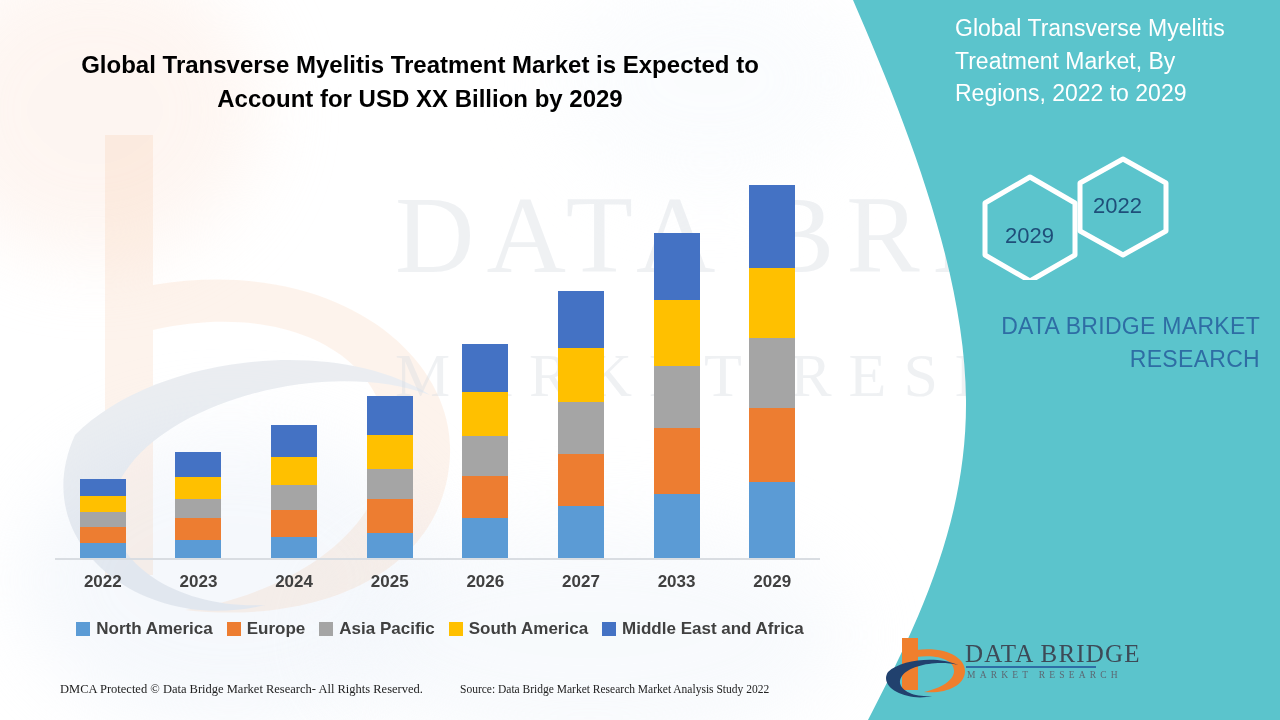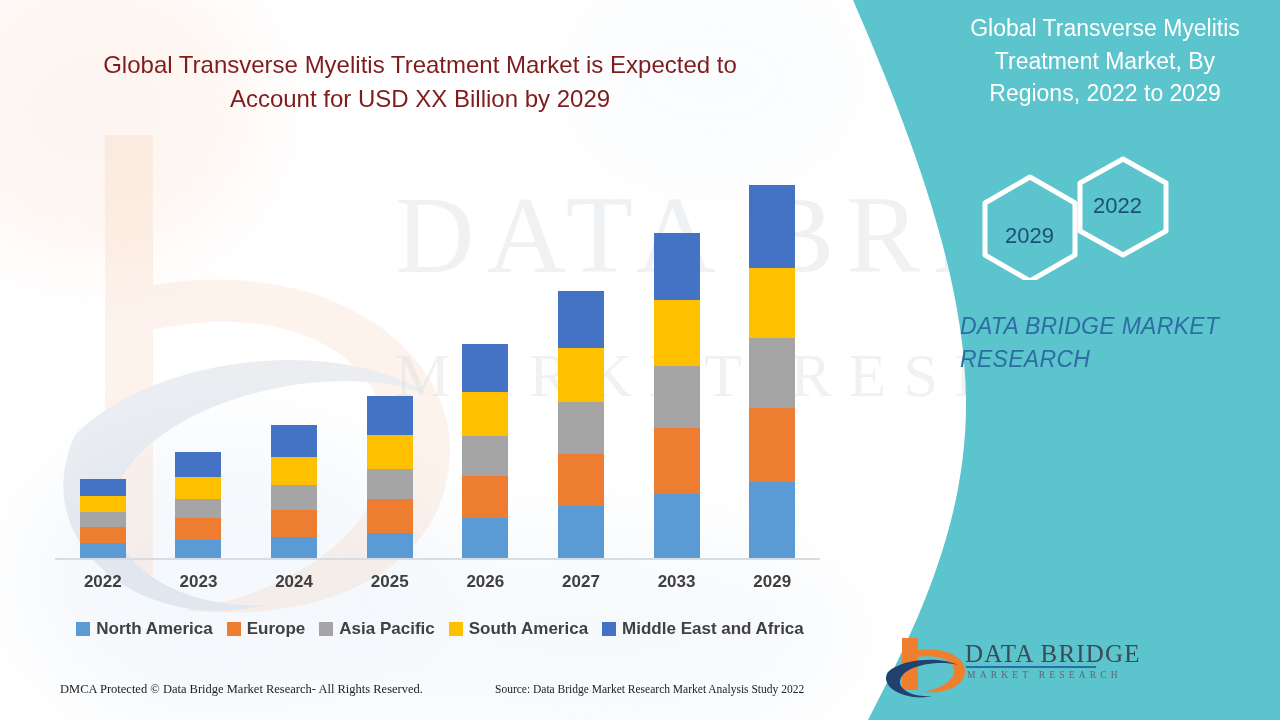--- a/index.html
+++ b/index.html
@@ -25,22 +25,22 @@
     position:absolute;left:395px;top:150px;width:470px;
     font-size:110px;letter-spacing:12px;color:#d8dde3;opacity:.40;
     font-family:"Liberation Serif", serif;line-height:1.55;
     pointer-events:none;white-space:nowrap;
   }
   .wm-text .l2{font-size:62px;letter-spacing:17px;display:block;margin-top:6px;}
 
   
   .chart-title{
     position:absolute;left:70px;top:48px;width:700px;
-    text-align:center;color:#7f1d1d;font-size:24px;line-height:1.42;
-    font-weight:400;
+    text-align:center;color:#000000;font-size:24px;line-height:1.42;
+    font-weight:700;
   }
   .axis-line{position:absolute;left:55px;top:558px;width:765px;height:2px;background:#d9dde2;}
 
   .bars{position:absolute;left:55px;top:150px;width:765px;height:408px;
         display:flex;align-items:flex-end;justify-content:space-around;}
   .bar-col{width:95px;display:flex;flex-direction:column;justify-content:flex-end;align-items:center;height:100%;}
   .bar{width:46px;display:flex;flex-direction:column;}
   .seg{width:100%;}
 
   
@@ -53,37 +53,37 @@
           display:flex;align-items:center;justify-content:center;gap:14px;}
   .lg-item{display:flex;align-items:center;gap:6px;}
   .lg-swatch{width:14px;height:14px;display:block;flex:0 0 auto;}
   .lg-text{color:#404040;font-size:17px;font-weight:bold;white-space:nowrap;}
 
   
   .footer{position:absolute;left:0;top:682px;width:840px;height:24px;}
   .foot-dmca{position:absolute;left:60px;top:0;color:#222;font-size:12.5px;
              font-family:Liberation Serif, serif;white-space:nowrap;}
   .foot-src{position:absolute;left:460px;top:1px;color:#222;font-size:11.5px;
-            font-family:"Liberation Serif", serif;white-space:nowrap;margin-left:35px;}
+            font-family:"Liberation Serif", serif;white-space:nowrap;}
 
   
   .teal-panel{position:absolute;left:0;top:0;width:1280px;height:720px;pointer-events:none;}
 
   .panel-title{
     position:absolute;left:955px;top:12px;width:300px;
-    text-align:center;color:#ffffff;font-size:23px;line-height:1.42;font-weight:400;
+    text-align:left;color:#ffffff;font-size:23px;line-height:1.42;font-weight:400;
   }
   .hex-wrap{position:absolute;left:975px;top:155px;width:215px;height:125px;}
   .hex-label{position:absolute;color:#1f4e79;font-size:22px;font-weight:400;}
   .hex-label.y2022{left:118px;top:38px;}
   .hex-label.y2029{left:30px;top:68px;}
 
   .panel-brand{
-    position:absolute;left:960px;top:310px;width:300px;text-align:left;
-    color:#2e6da4;font-size:23px;line-height:1.45;letter-spacing:.3px;font-style:italic;
+    position:absolute;left:960px;top:310px;width:300px;text-align:right;
+    color:#2e6da4;font-size:23px;line-height:1.45;letter-spacing:.3px;
   }
 
   
   .db-logo{position:absolute;left:880px;top:632px;width:230px;height:68px;}
   .db-word{position:absolute;left:965px;top:640px;color:#3d4a57;font-size:25px;
            letter-spacing:1.2px;font-family:"Liberation Serif", serif;}
   .db-sub{position:absolute;left:967px;top:670px;color:#5c6873;font-size:9.5px;
           letter-spacing:4.2px;font-family:"Liberation Serif", serif;}
   .db-rule{position:absolute;left:966px;top:666px;width:130px;height:1.5px;background:#2e6da4;}
 </style>

